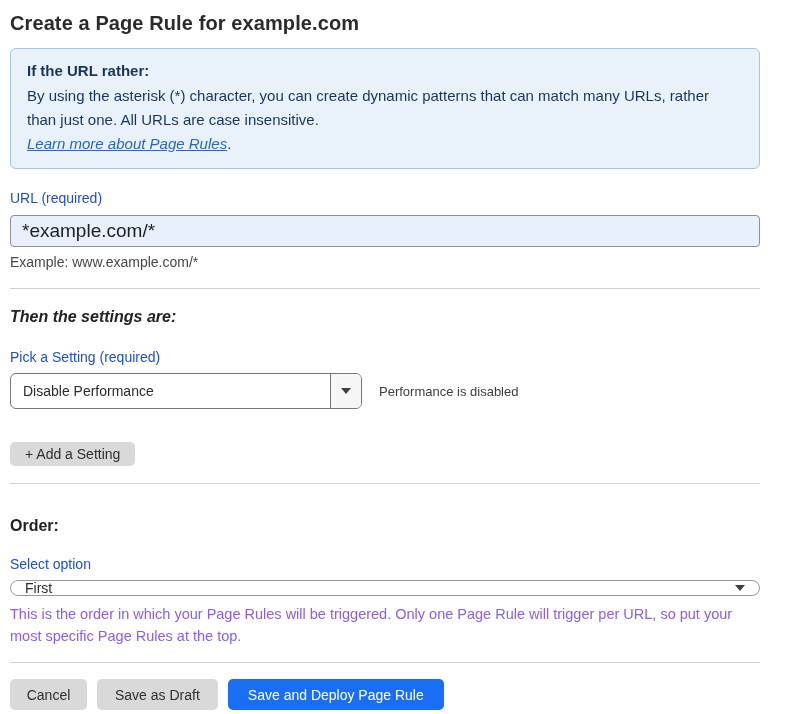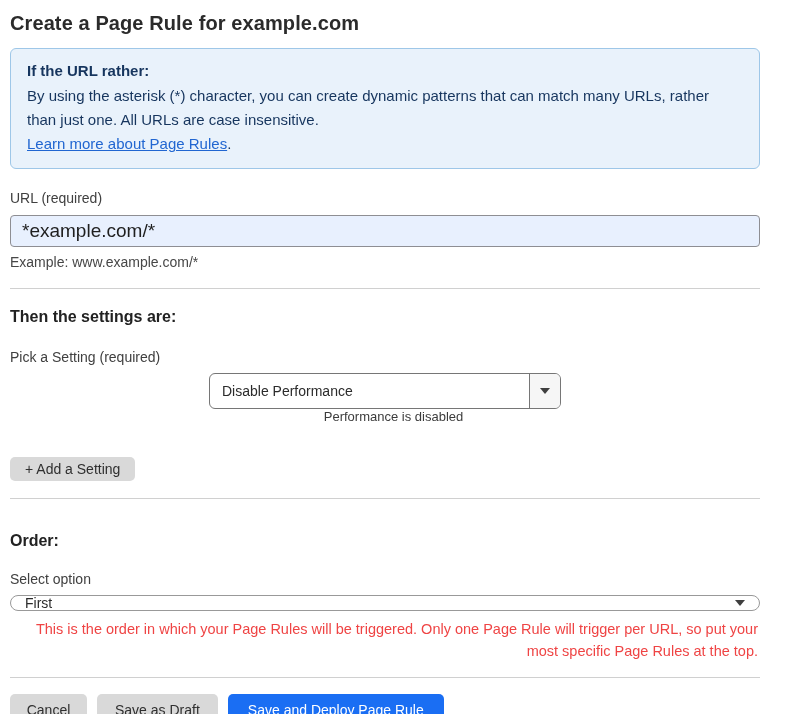--- a/index.html
+++ b/index.html
@@ -36,25 +36,26 @@
   }
   .info-box .info-body {
     line-height: 24px;
     max-width: 700px;
   }
   .info-box .info-link-line { line-height: 24px; }
   .info-box a {
     color: #2166d1;
     text-decoration: underline;
     cursor: pointer;
+    font-style: italic;
   }
 
   .field-label {
     font-size: 14px;
-    color: #404040;
+    color: #1d4ed8;
   }
   .url-label { margin-top: 21px; }
 
   .url-input {
     display: block;
     margin-top: 9px;
     width: 100%;
     height: 32px;
     background: #e8f0fe;
     border: 1px solid #8e8e93;
@@ -79,30 +80,29 @@
   }
   .divider-1 { margin-top: 18px; }
   .divider-2 { margin-top: 17px; }
   .divider-3 { margin-top: 15px; }
 
   .section-heading {
     font-size: 16px;
     font-weight: bold;
     color: #222222;
   }
-  .settings-heading { margin-top: 19px; }
+  .settings-heading { margin-top: 19px; font-style: italic; }
   .order-heading { margin-top: 33px; }
 
   .picker-label { margin-top: 23px; }
 
   .setting-row {
     margin-top: 8px;
     display: flex;
     align-items: center;
-    flex-direction: column;
   }
   .setting-select {
     width: 352px;
     height: 36px;
     background: #ffffff;
     border: 1px solid #767676;
     border-radius: 6px;
     display: flex;
     align-items: center;
     justify-content: space-between;
@@ -165,23 +165,22 @@
   }
   .order-select .select-value {
     font-size: 14px;
     color: #2b2b2b;
   }
 
   .order-description {
     margin-top: 7px;
     font-size: 14.5px;
     line-height: 22px;
-    color: #ef4444;
+    color: #8b5cf6;
     max-width: 748px;
-    text-align: right;
   }
 
   .footer-buttons {
     margin-top: 16px;
     display: flex;
     align-items: center;
   }
   .btn {
     border: none;
     border-radius: 5px;

